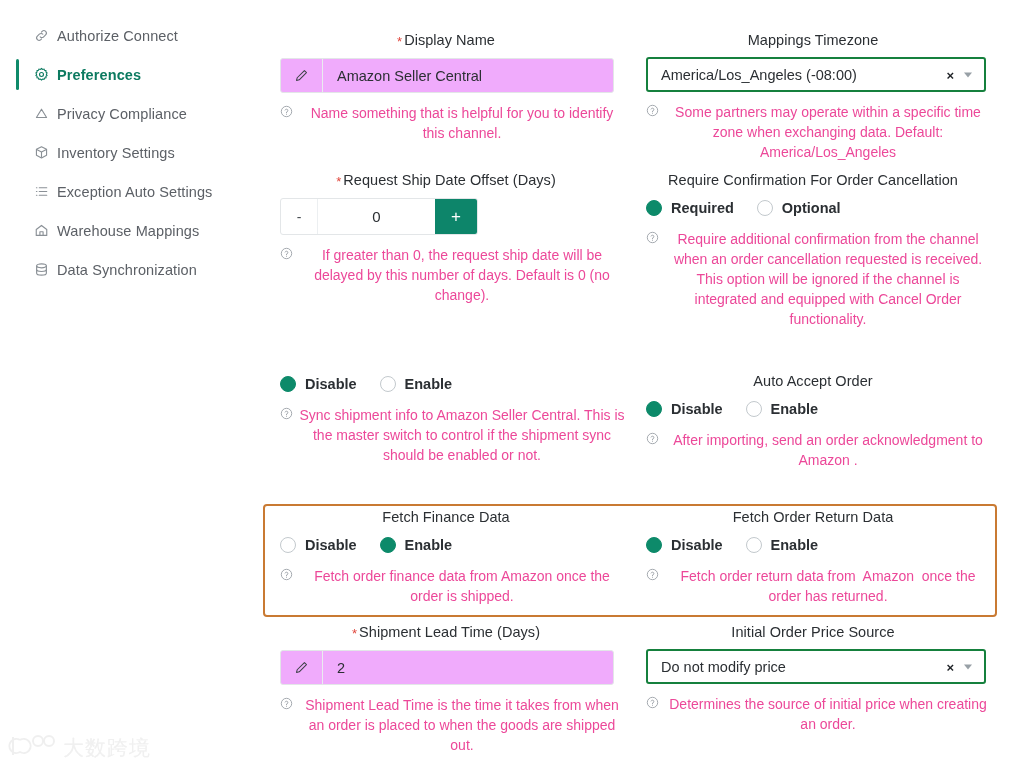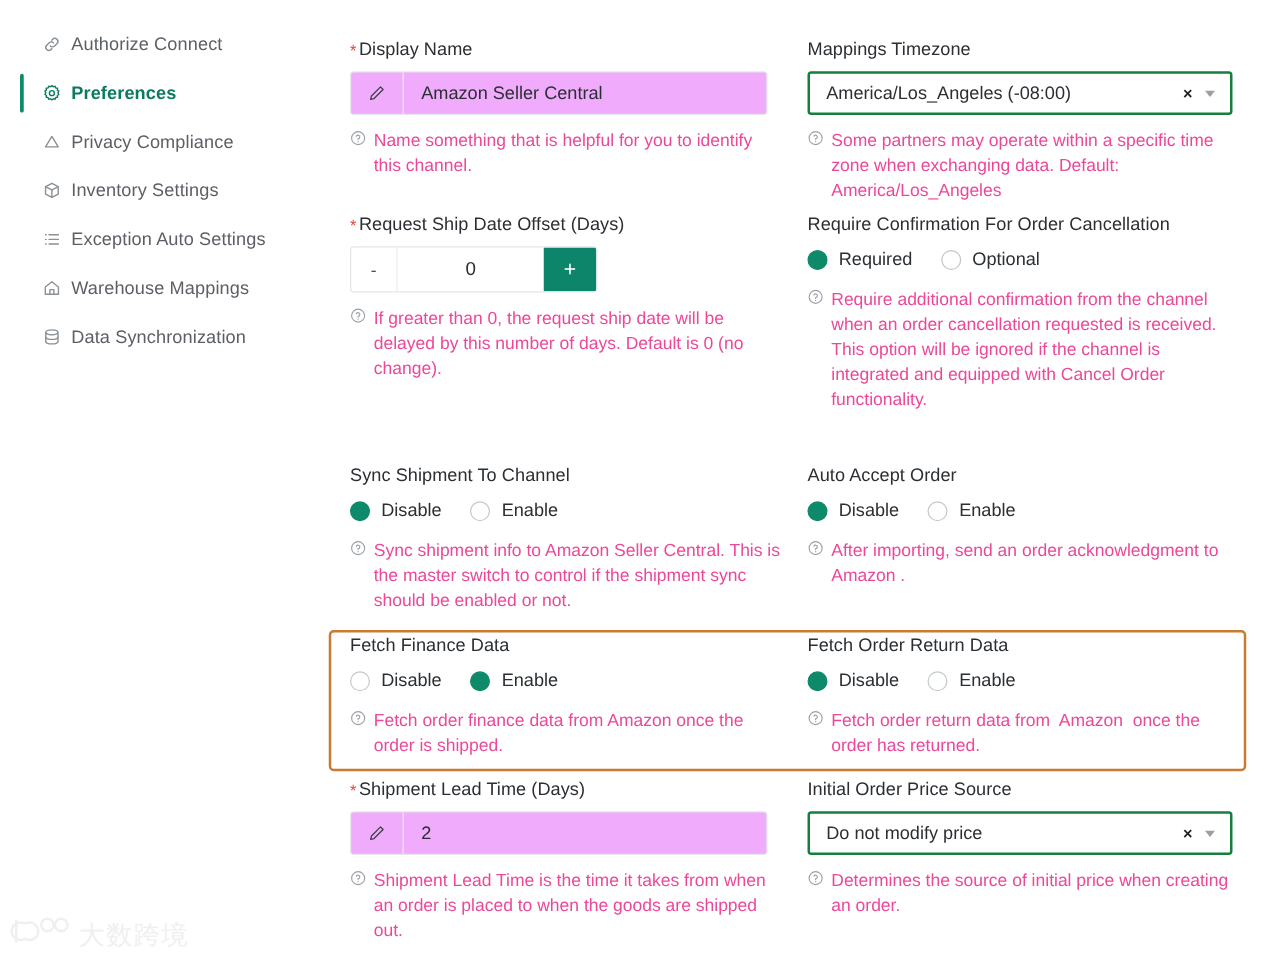--- a/index.html
+++ b/index.html
@@ -8,20 +8,21 @@
     width: 1017px; height: 769px;
     background: #ffffff;
     font-family: "Liberation Sans", sans-serif;
     -webkit-font-smoothing: antialiased;
   }
   .page {
     position: relative;
     width: 1017px; height: 769px;
     overflow: hidden;
     background: #ffffff;
+    text-align: center;
   }
 
   
   .sidebar {
     position: absolute;
     left: 0; top: 0;
     width: 262px; height: 769px;
     padding-top: 16px;
     background: #ffffff;
   }
@@ -180,20 +181,21 @@
     border-top: 5px solid #98a0a6;
   }
 
   
   .radios {
     display: flex;
     align-items: center;
     gap: 23px;
     height: 22px;
     margin-top: 0;
+    font-weight: bold;
   }
   .radio {
     display: flex;
     align-items: center;
     gap: 9px;
     cursor: pointer;
     font-size: 14.5px;
     color: #2b2f33;
   }
   .dot {
@@ -424,21 +426,20 @@
               <circle cx="8" cy="11.5" r=".62" fill="#9aa0a6" stroke="none"></circle>
             </svg>
           </span>
           <span class="txt">Require additional confirmation from the channel when an order cancellation requested is received. This option will be ignored if the channel is integrated and equipped with Cancel Order functionality.</span>
         </div>
       </div>
     </div>
 
     <div class="row" style="top:373px;">
       <div class="col">
-        <div class="field-label">Sync Shipment To Channel</div>
         <div class="radios">
           <span class="radio on">
             <span class="dot"></span>
             <span>Disable</span>
           </span>
           <span class="radio">
             <span class="dot"></span>
             <span>Enable</span>
           </span>
         </div>

